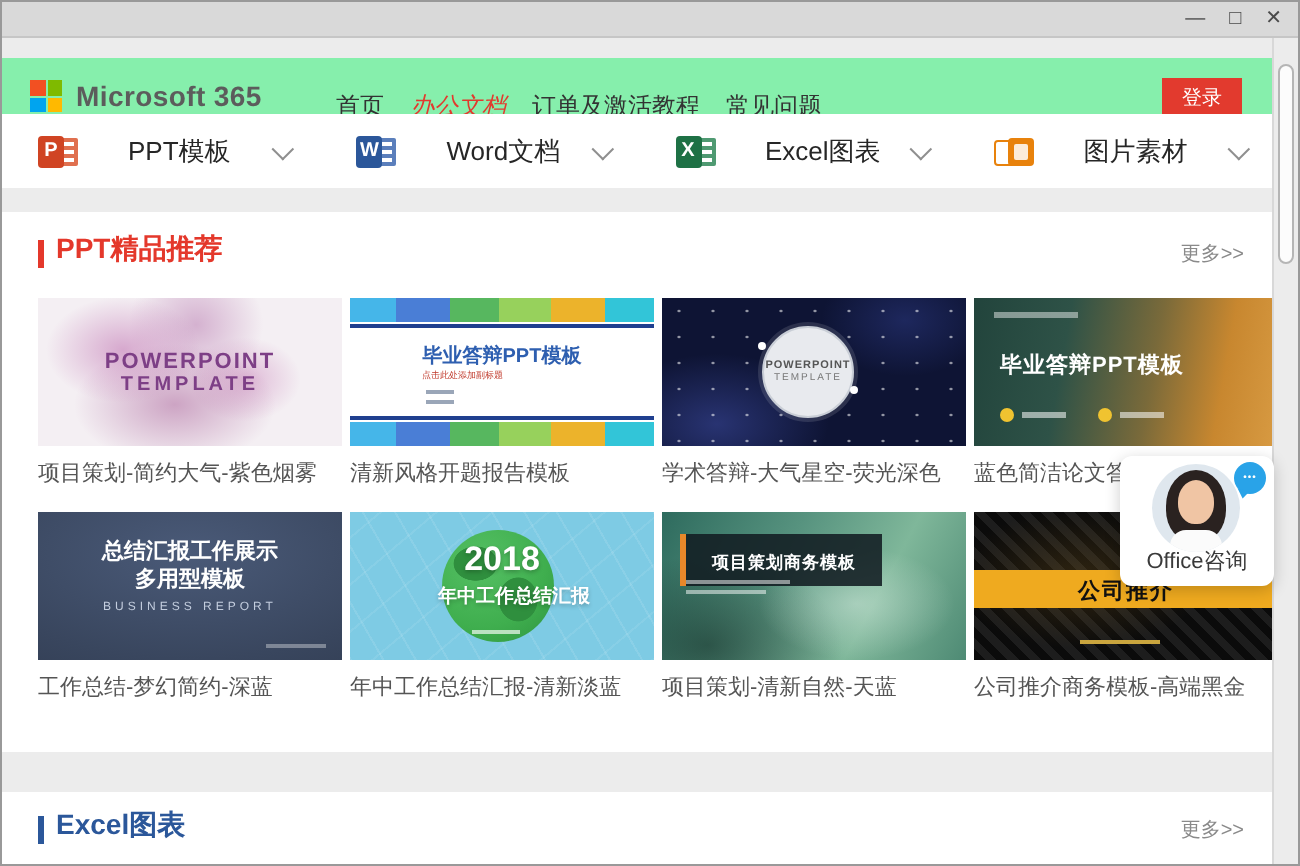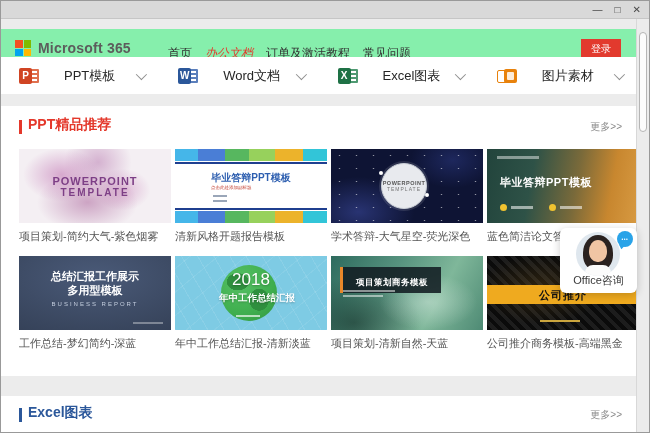--- a/index.html
+++ b/index.html
@@ -115,21 +115,21 @@
   
   .t6 { background:
       repeating-linear-gradient(60deg, rgba(255,255,255,.10) 0 1px, transparent 1px 14px),
       repeating-linear-gradient(-40deg, rgba(255,255,255,.08) 0 1px, transparent 1px 18px),
       #7ecbe4; }
   .t6 .globe { position:absolute; left:46px; top:9px; width:56px; height:56px; border-radius:50%;
       background:
         radial-gradient(18px 14px at 30% 30%, #2f8f3e 0 60%, transparent 62%),
         radial-gradient(16px 18px at 68% 62%, #2f8f3e 0 60%, transparent 62%),
         radial-gradient(circle at 35% 30%, #55c064 0%, #3fae4e 60%, #2f9440 100%); }
-  .t6 .yr { position:absolute; left:0; right:0; top:14px; text-align:center; color:#fff; font-weight:normal; font-size:17px; text-shadow:0 1px 2px rgba(0,0,0,.25); }
+  .t6 .yr { position:absolute; left:0; right:0; top:14px; text-align:center; color:#fff; font-weight:bold; font-size:17px; text-shadow:0 1px 2px rgba(0,0,0,.25); }
   .t6 .tt { position:absolute; left:0; right:0; top:36px; text-align:center; color:#fff; font-weight:bold; font-size:9.5px; text-shadow:0 1px 2px rgba(0,0,0,.25);margin-left:12px; }
   .t6 .foot { position:absolute; left:61px; bottom:13px; width:24px; height:2px; background:rgba(255,255,255,.65); }
 
   
   .t7 { background:
       radial-gradient(70px 40px at 64% 62%, rgba(225,242,233,.45), transparent 70%),
       radial-gradient(90px 60px at 15% 90%, rgba(10,30,25,.5), transparent 75%),
       linear-gradient(118deg,#2e6b5e 0%,#57937f 38%,#7fb79a 68%,#4e8a74 100%); }
   .t7 .banner { position:absolute; left:9px; top:11px; padding:4px 13px; background:rgba(18,28,34,.88); border-left:3px solid #e8882a; }
   .t7 .banner .tt { color:#fff; font-weight:bold; font-size:8.5px; letter-spacing:.5px; }

